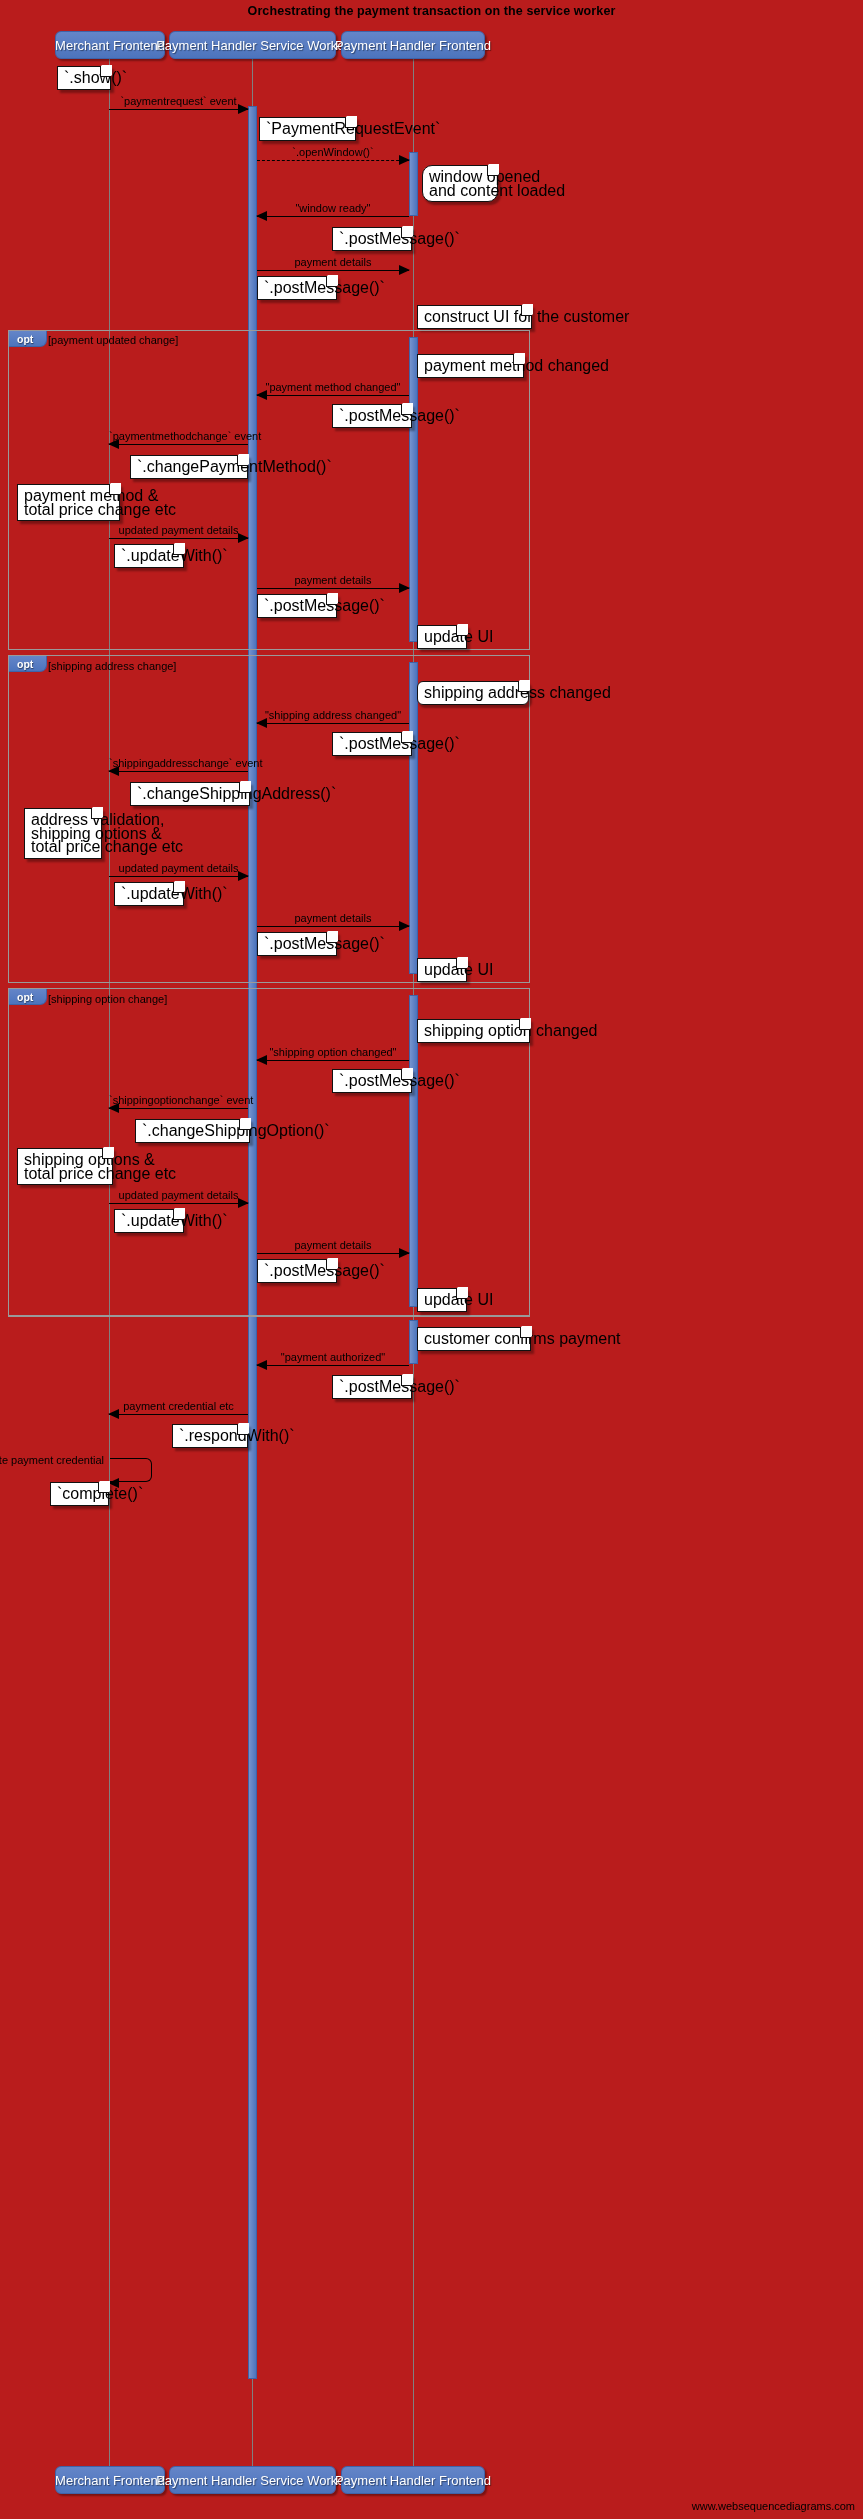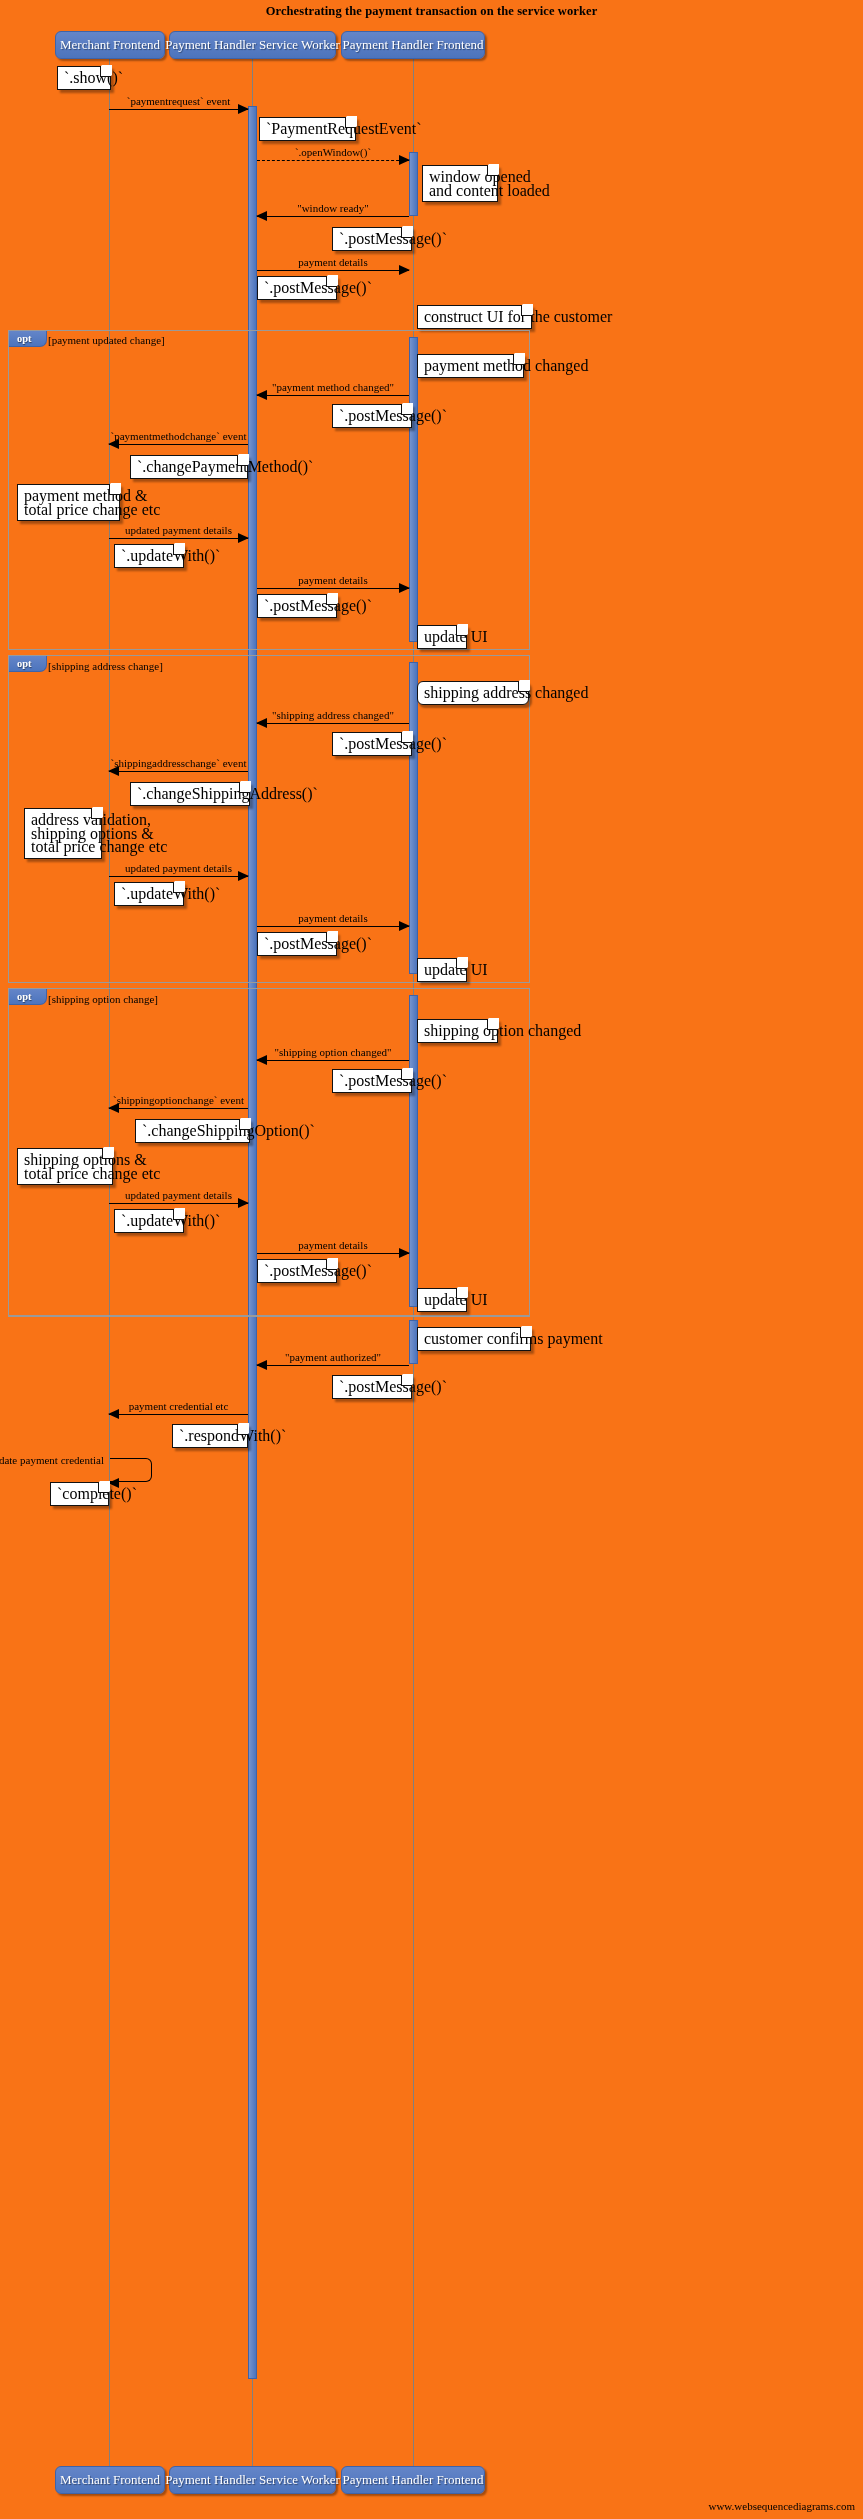--- a/index.html
+++ b/index.html
@@ -6,22 +6,21 @@
   body{
     font-family:"Liberation Sans", sans-serif;
     color:#000;
     -webkit-font-smoothing:antialiased;
   }
   #diagram{
     position:relative;
     width:863px;
     height:2519px;
     overflow:hidden;
-    background:#f97316;
-    font-family:Liberation Serif, serif;
+    background:#b91c1c;
   }
   
   .title{
     position:absolute;
     left:0; top:4px;
     width:863px;
     text-align:center;
     font-size:12.5px;
     font-weight:bold;
     letter-spacing:.1px;
@@ -217,21 +216,21 @@
   </div>
 
   <div class="note" style="left:259px; top:117px; width:97px;">`PaymentRequestEvent`<span class="fold"></span></div>
 
   <div class="msg right dashed" style="left:257px; top:160px; width:152px;">
     <div class="line"></div>
       <div class="head"></div>
     <div class="label">`.openWindow()`</div>
   </div>
 
-  <div class="note" style="left:422px; top:165px; width:76px;">window opened
+  <div class="note" style="left:422px; top:165px; width:76px;border-radius:10px;">window opened
 and content loaded<span class="fold"></span></div>
 
   <div class="msg left" style="left:257px; top:216px; width:152px;">
     <div class="line"></div>
       <div class="head"></div>
     <div class="label">"window ready"</div>
   </div>
 
   <div class="note" style="left:332px; top:227px; width:80px;">`.postMessage()`<span class="fold"></span></div>
 
@@ -329,21 +328,21 @@
   </div>
 
   <div class="note" style="left:257px; top:932px; width:80px;">`.postMessage()`<span class="fold"></span></div>
 
   <div class="note" style="left:417px; top:958px; width:50px;">update UI<span class="fold"></span></div>
 
   <div class="frag" style="left:8px; top:988px; width:522px; height:328px;"></div>
   <div class="frag-tab" style="left:9px; top:989px; width:38px;">opt</div>
   <div class="frag-cond" style="left:48px; top:993px;">[shipping option change]</div>
 
-  <div class="note" style="left:417px; top:1019px; width:81px;">shipping option changed<span class="fold"></span></div>
+  <div class="note" style="left:417px; top:1019px; width:113px;">shipping option changed<span class="fold"></span></div>
 
   <div class="msg left" style="left:257px; top:1060px; width:152px;">
     <div class="line"></div>
       <div class="head"></div>
     <div class="label">"shipping option changed"</div>
   </div>
 
   <div class="note" style="left:332px; top:1069px; width:80px;">`.postMessage()`<span class="fold"></span></div>
 
   <div class="msg left" style="left:109px; top:1108px; width:139px;">

